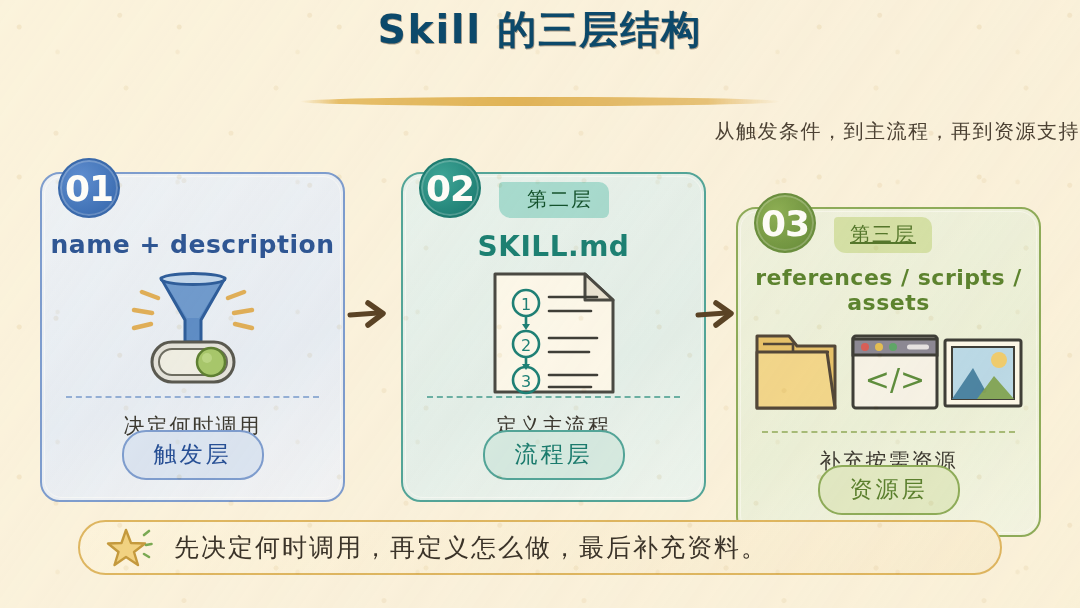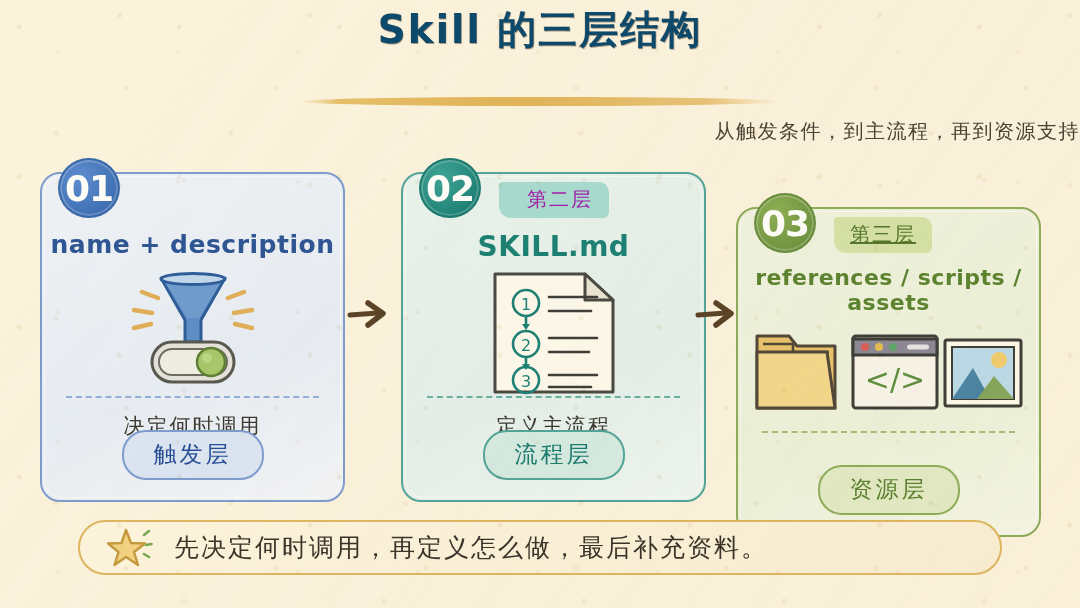--- a/index.html
+++ b/index.html
@@ -69,21 +69,21 @@
   #card1 .badge{background:radial-gradient(circle at 35% 32%,#5f8fd6,#3d6fb8 75%);border:2px solid #3a6ab0;}
   #card2 .badge{background:radial-gradient(circle at 35% 32%,#3fa79b,#1f8279 75%);border:2px solid #1d7c73;}
   #card3 .badge{background:radial-gradient(circle at 35% 32%,#8fb257,#6f9440 75%);border:2px solid #6b9040;}
 
   .tag{
     position:absolute;top:8px;left:96px;padding:4px 16px 5px;
     font-family:"DejaVu Sans","Liberation Sans",sans-serif;
     font-size:20px;letter-spacing:2px;border-radius:4px 10px 6px 12px;
   }
   #card1 .tag{background:#bfd4ef;color:#2c4f8f;}
-  #card2 .tag{background:#a8ddd4;color:#a21caf;padding-left:28px;}
+  #card2 .tag{background:#a8ddd4;color:#14532d;padding-left:28px;}
   #card3 .tag{background:#d6e3ab;color:#55782c;text-decoration:underline;}
 
   .card-title{
     position:absolute;top:56px;left:0;right:0;text-align:center;
     font-family:"DejaVu Sans","Liberation Sans",sans-serif;
     font-weight:bold;letter-spacing:.5px;
   }
   #card1 .card-title{font-size:25px;color:#2f5798;}
   #card2 .card-title{font-size:28px;color:#1d8276;}
   #card3 .card-title{font-size:22px;color:#5d8530;}
@@ -262,20 +262,21 @@
           <rect x="196" y="24" width="76" height="66" rx="2" fill="#fdfaf0" stroke="#3f3f39" stroke-width="3"></rect>
           <rect x="203" y="31" width="62" height="52" fill="#bcdcef" stroke="#3f3f39" stroke-width="2"></rect>
           <circle cx="250" cy="44" r="8" fill="#f0cf72"></circle>
           <path d="M203 83 L224 52 L241 83 Z" fill="#4d86a8"></path>
           <path d="M228 83 L245 60 L265 83 Z" fill="#86a95e"></path>
         </g>
       </svg>
     </div>
 
     <div class="divider"></div>
+    <div class="caption">补充按需资源</div>
     <div class="pill">资源层</div>
   </div>
 
   <div class="footer">
     <svg width="46" height="44" viewBox="0 0 46 44">
       <path d="M17 3 L22 16 L36 16.5 L25 25 L29 38 L17 30 L5.5 38 L9.5 25 L-1 16.5 L12.5 16 Z" transform="translate(3,1)" fill="#f2d485" stroke="#c59b3f" stroke-width="2.4" stroke-linejoin="round"></path>
       <g stroke="#7aab55" stroke-width="2.6" stroke-linecap="round">
         <line x1="38" y1="9" x2="43" y2="5"></line>
         <line x1="40" y1="19" x2="45.5" y2="18"></line>
         <line x1="38" y1="28" x2="43" y2="31"></line>

